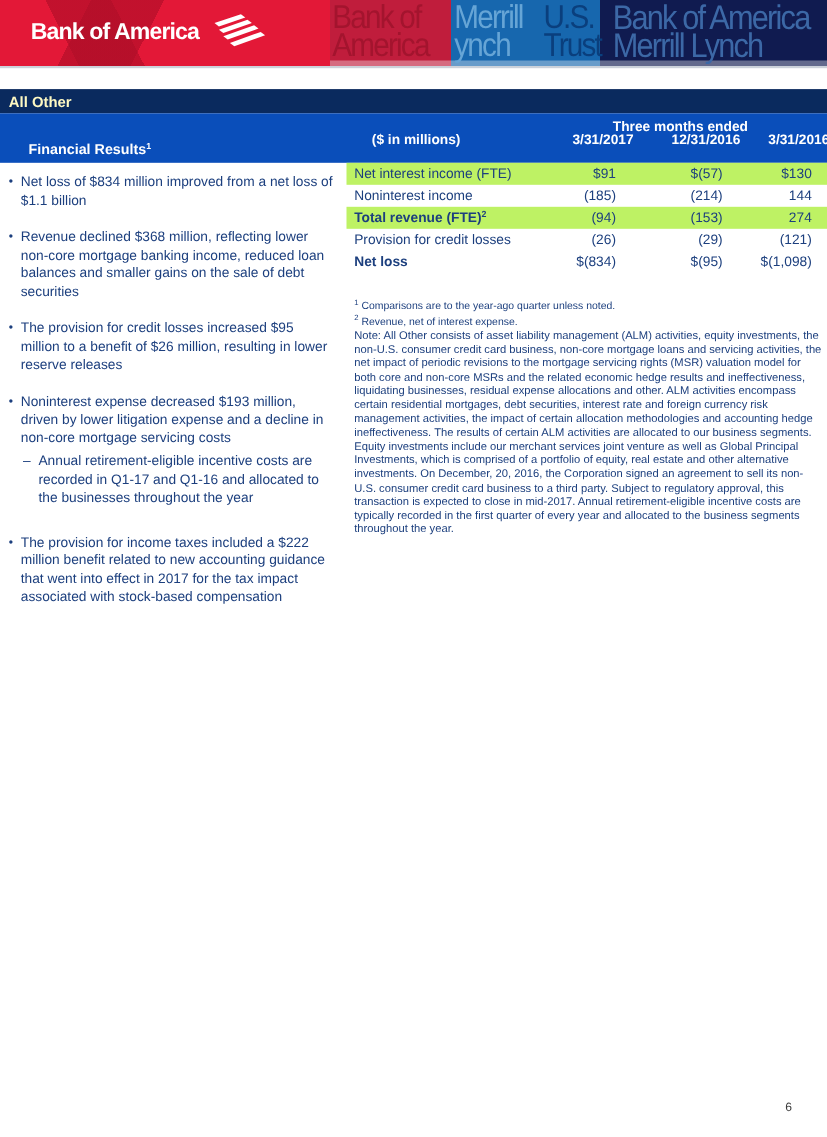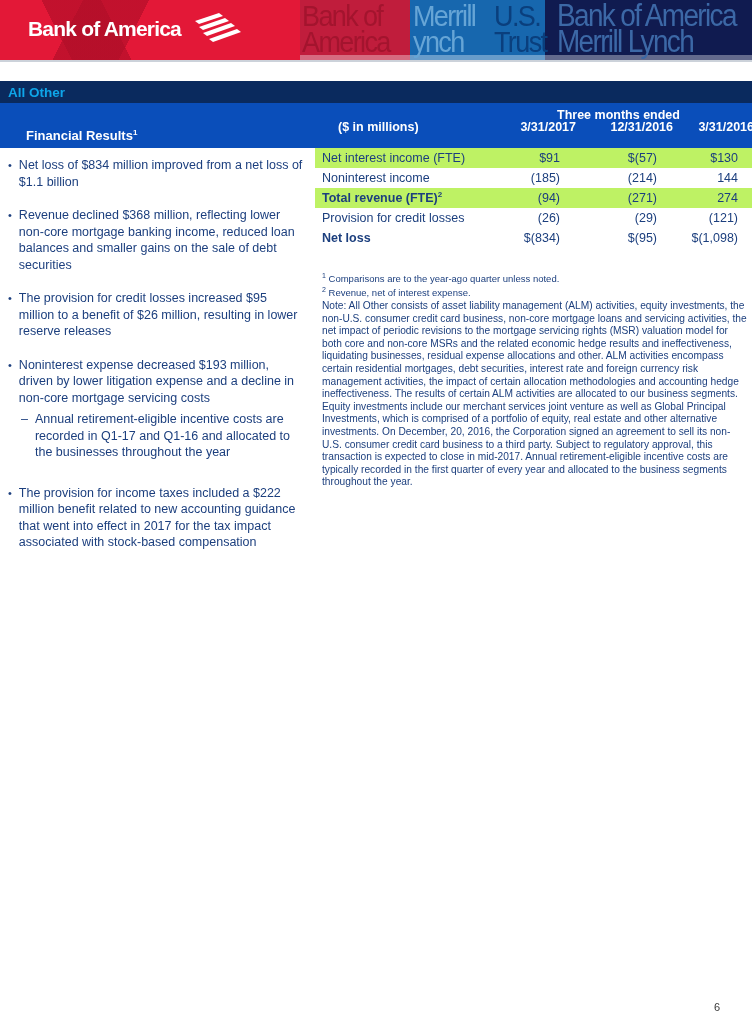--- a/index.html
+++ b/index.html
@@ -26,21 +26,21 @@
 
   .mosaic-txt { position:absolute; font-size:30px; line-height:26px; letter-spacing:-1.8px;
     transform:scaleX(.9); transform-origin:left top; white-space:nowrap; }
   .m-red   { left:302px; top:3px;  color:#a3142e; }
   .m-blue  { left:413px; top:3px;  color:#66a5d6; }
   .m-ust   { left:494px; top:3px;  color:#0a3f7d; }
   .m-navy  { left:557px; top:3px;  color:#3c68a6; font-size:31px; }
 
   
   .title-bar { position:absolute; top:81px; left:0; width:752px; height:22px; background:#0a2a5e;
-    color:#0ea5e9; font-size:13.5px; font-weight:bold; display:flex; align-items:center; padding-left:8px; }
+    color:#fef9c3; font-size:13.5px; font-weight:bold; display:flex; align-items:center; padding-left:8px; }
   .col-header { position:absolute; top:103px; left:0; width:752px; height:45px; background:#0a4eba; color:#fff; }
   .fr-label { position:absolute; left:26px; bottom:5px; font-size:13px; font-weight:bold; }
   .fr-label sup, .t-label sup { font-size:8px; vertical-align:super; }
   .ch-right { position:absolute; left:315px; top:0; width:437px; height:35px; }
   .period { position:absolute; left:170px; width:267px; top:5px; text-align:center; font-size:12.5px; font-weight:bold; }
   .dates-row { position:absolute; left:16px; bottom:4px; width:437px; display:grid;
     grid-template-columns:170px 75px 97px 95px; font-size:12.5px; font-weight:bold; }
   .units { padding-left:7px; text-align:left; }
   .date { text-align:right; }
   .dates-row > .date:last-child { padding-right:14px; }
@@ -162,21 +162,21 @@
   </div>
   <div class="t-row">
     <div class="t-label"><span>Noninterest income</span></div>
     <div class="t-val">(185)</div>
     <div class="t-val">(214)</div>
     <div class="t-val">144</div>
   </div>
   <div class="t-row shaded bold-label">
     <div class="t-label"><span>Total revenue (FTE)</span><sup>2</sup></div>
     <div class="t-val">(94)</div>
-    <div class="t-val">(271)</div>
+    <div class="t-val">(153)</div>
     <div class="t-val">274</div>
   </div>
   <div class="t-row">
     <div class="t-label"><span>Provision for credit losses</span></div>
     <div class="t-val">(26)</div>
     <div class="t-val">(29)</div>
     <div class="t-val">(121)</div>
   </div>
   <div class="t-row bold-label">
     <div class="t-label"><span>Net loss</span></div>

